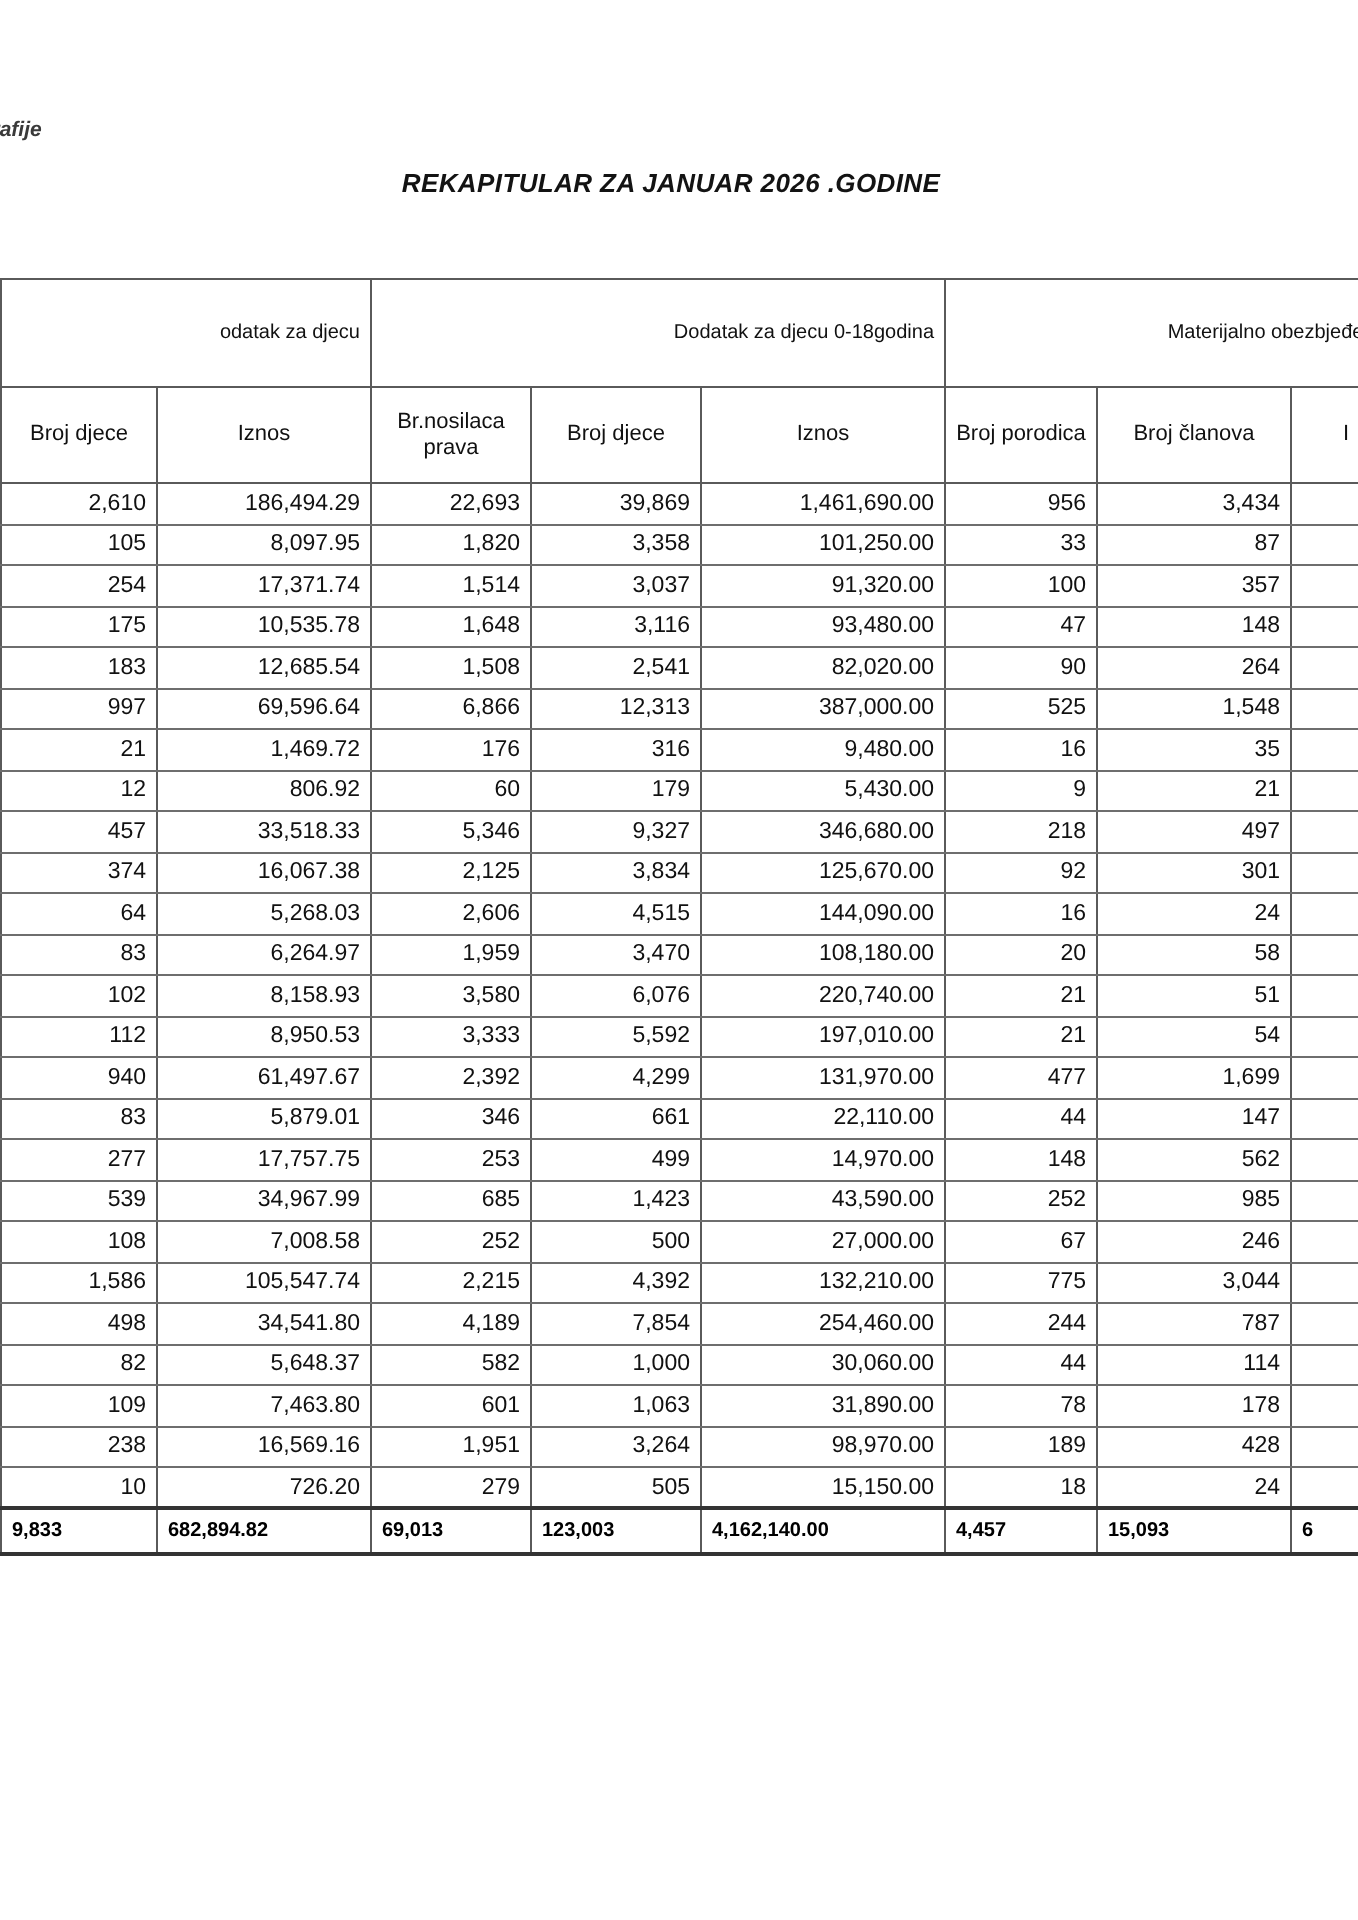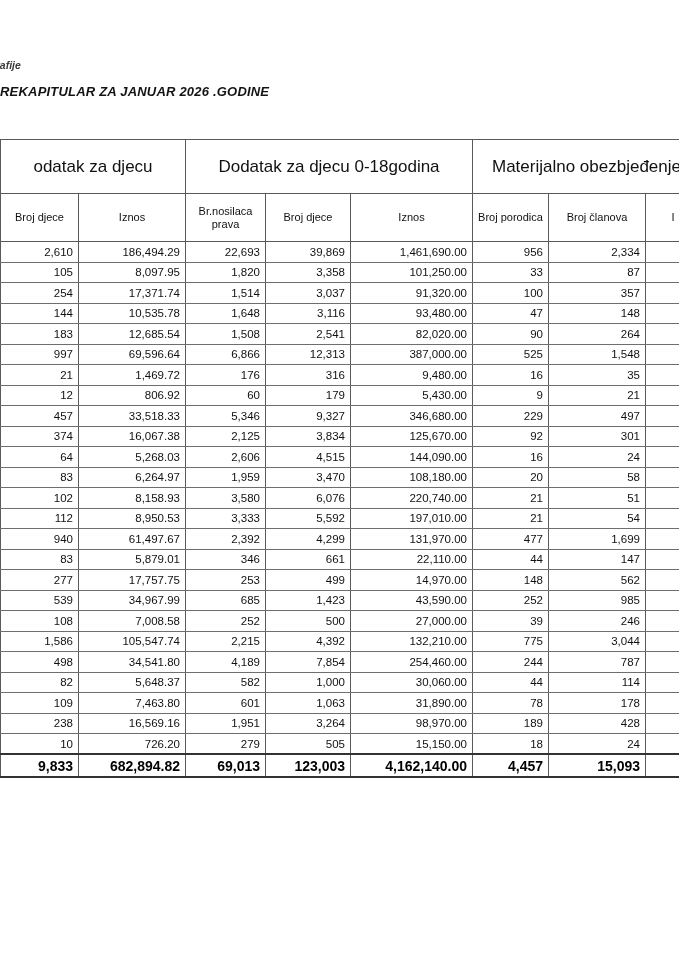--- a/index.html
+++ b/index.html
@@ -40,21 +40,21 @@
     white-space: nowrap;
     margin-left: -62px;
   }
 
   
   #doc-title {
     position: absolute;
     top: 84px;
     left: 0;
     width: 671px;
-    text-align: left;
+    text-align: center;
     font-size: 13px;
     font-weight: bold;
     font-style: italic;
     color: #131313;
     letter-spacing: 0.2px;
     white-space: nowrap;
   }
 
   
   #recap-table-wrap {
@@ -83,23 +83,23 @@
   table.recap td {
     border: 1px solid #5a5a5a;
     padding: 0 5px;
     vertical-align: middle;
     box-sizing: border-box;
   }
 
   
   tr.group-row th {
     height: 54px;
-    font-size: 17px;
+    font-size: 10px;
     font-weight: normal;
-    text-align: center;
+    text-align: right;
     color: #111;
   }
   
   tr.sub-row th {
     height: 48px;
     font-size: 11px;
     font-weight: normal;
     text-align: center;
     color: #111;
     line-height: 13px;
@@ -107,23 +107,23 @@
 
   tr.data-row td {
     height: 20.5px;
     text-align: right;
     font-size: 11.5px;
     color: #111;
     white-space: nowrap;
   }
   tr.total-row td {
     height: 23px;
-    text-align: right;
+    text-align: left;
     font-weight: bold;
-    font-size: 14px;
+    font-size: 10px;
     color: #000;
     white-space: nowrap;
     border-top: 2px solid #333;
     border-bottom: 2px solid #333;
   }
   
   tr.data-row td { border-top-color: #6e6e6e; border-bottom-color: #6e6e6e; }
 </style>
 </head>
 <body>
@@ -165,21 +165,21 @@
       </tr>
     </thead>
     <tbody id="table-body">
         <tr class="data-row">
           <td>2,610</td>
           <td>186,494.29</td>
           <td>22,693</td>
           <td>39,869</td>
           <td>1,461,690.00</td>
           <td>956</td>
-          <td>2,334</td>
+          <td>3,434</td>
           <td>1</td>
         </tr>
         <tr class="data-row">
           <td>105</td>
           <td>8,097.95</td>
           <td>1,820</td>
           <td>3,358</td>
           <td>101,250.00</td>
           <td>33</td>
           <td>87</td>
@@ -189,21 +189,21 @@
           <td>254</td>
           <td>17,371.74</td>
           <td>1,514</td>
           <td>3,037</td>
           <td>91,320.00</td>
           <td>100</td>
           <td>357</td>
           <td></td>
         </tr>
         <tr class="data-row">
-          <td>144</td>
+          <td>175</td>
           <td>10,535.78</td>
           <td>1,648</td>
           <td>3,116</td>
           <td>93,480.00</td>
           <td>47</td>
           <td>148</td>
           <td></td>
         </tr>
         <tr class="data-row">
           <td>183</td>
@@ -244,21 +244,21 @@
           <td>9</td>
           <td>21</td>
           <td></td>
         </tr>
         <tr class="data-row">
           <td>457</td>
           <td>33,518.33</td>
           <td>5,346</td>
           <td>9,327</td>
           <td>346,680.00</td>
-          <td>229</td>
+          <td>218</td>
           <td>497</td>
           <td></td>
         </tr>
         <tr class="data-row">
           <td>374</td>
           <td>16,067.38</td>
           <td>2,125</td>
           <td>3,834</td>
           <td>125,670.00</td>
           <td>92</td>
@@ -344,21 +344,21 @@
           <td>252</td>
           <td>985</td>
           <td></td>
         </tr>
         <tr class="data-row">
           <td>108</td>
           <td>7,008.58</td>
           <td>252</td>
           <td>500</td>
           <td>27,000.00</td>
-          <td>39</td>
+          <td>67</td>
           <td>246</td>
           <td></td>
         </tr>
         <tr class="data-row">
           <td>1,586</td>
           <td>105,547.74</td>
           <td>2,215</td>
           <td>4,392</td>
           <td>132,210.00</td>
           <td>775</td>

